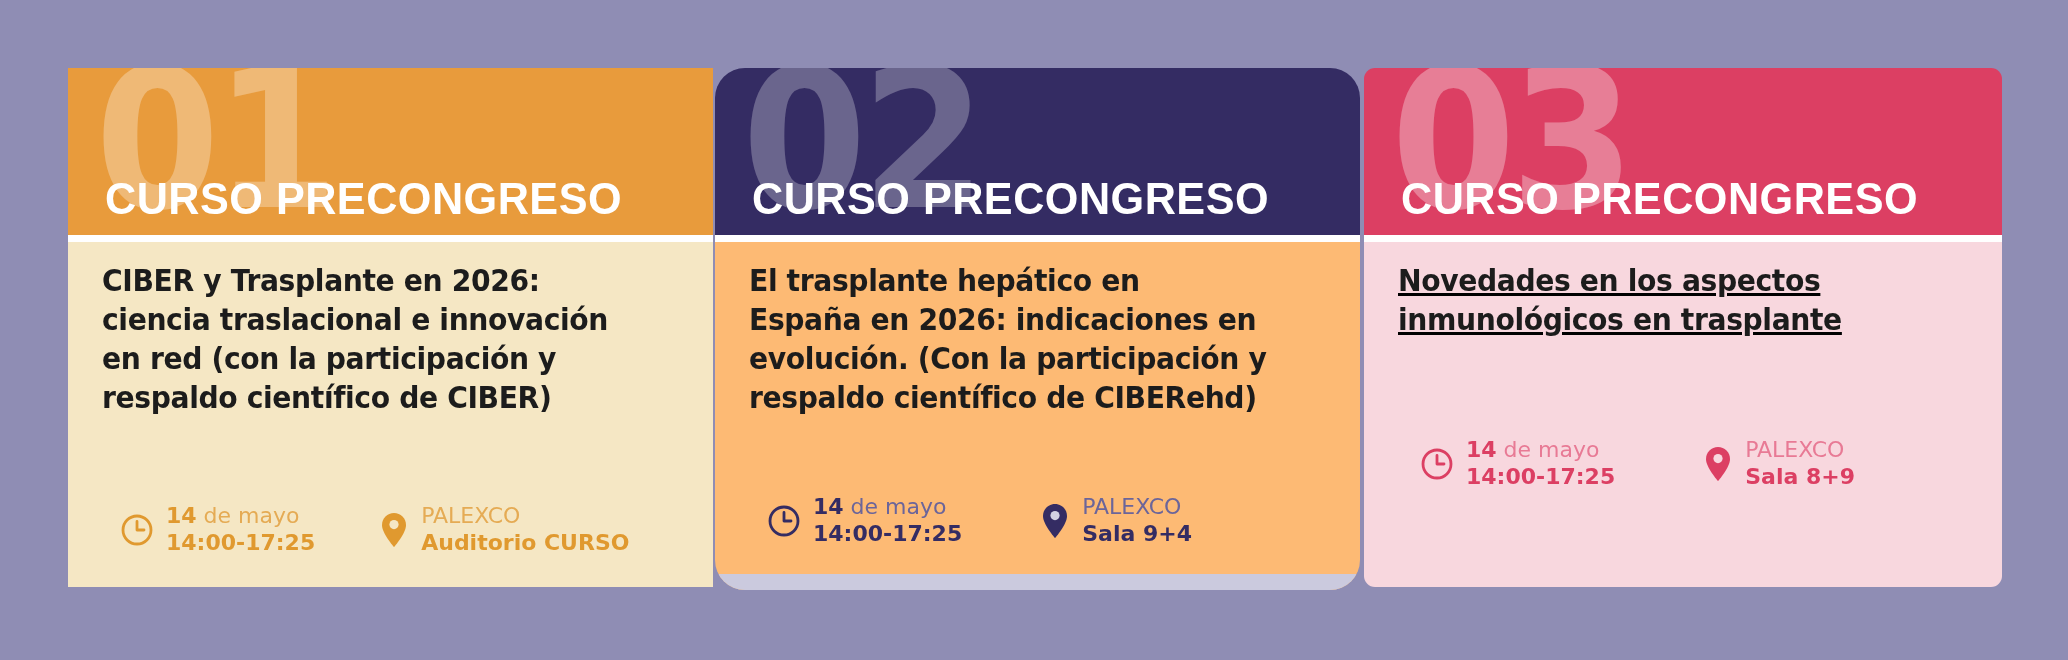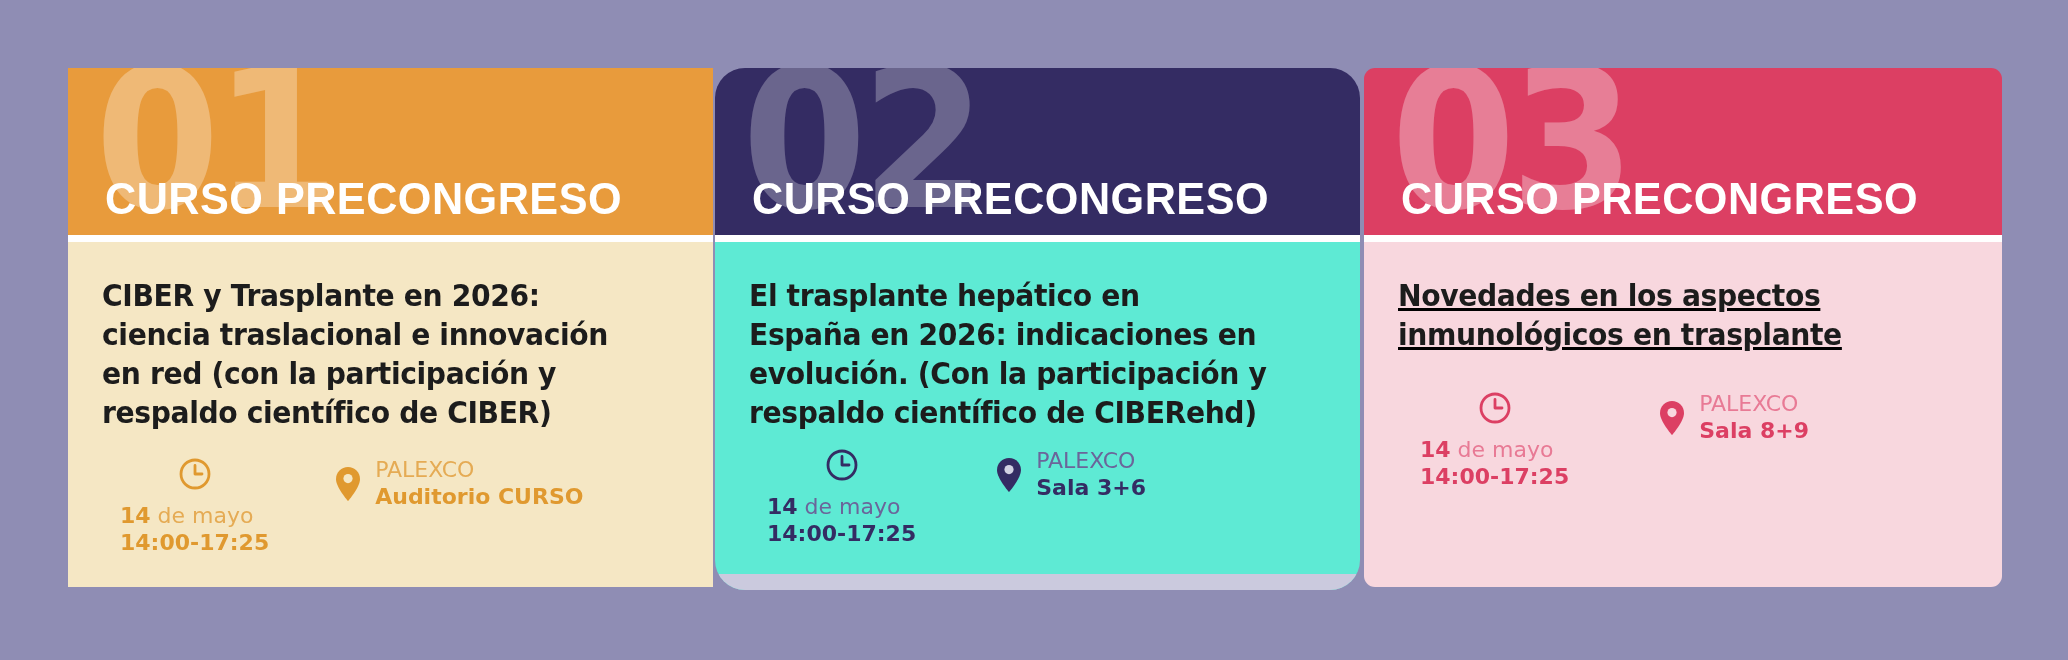--- a/index.html
+++ b/index.html
@@ -76,25 +76,25 @@
   }
 
   .head-rule {
     height: 7px;
     background: #ffffff;
   }
 
   
   .card-body {
     position: relative;
-    padding: 34px 34px 0 34px;
+    padding: 19px 34px 0 34px;
     box-sizing: border-box;
   }
   .card-1 .card-body { background: #f5e7c4; height: 345px; }
-  .card-2 .card-body { background: #5eead4; height: 348px; }
+  .card-2 .card-body { background: #fdba74; height: 348px; }
   .card-3 .card-body { background: #f8d7de; height: 345px; text-decoration: underline; }
 
   .body-title {
     color: #1c1c1c;
     font-family: "DejaVu Sans", sans-serif;
     font-weight: 700;
     font-size: 30px;
     line-height: 1.30;
     letter-spacing: -0.4px;
     margin: 0;
@@ -113,21 +113,21 @@
   }
   .card-1 .meta-row { bottom: 30px; }
   .card-2 .meta-row { bottom: 42px; }
   .card-3 .meta-row { bottom: 96px; }
 
   .meta-block {
     display: flex;
     align-items: center;
     gap: 12px;
   }
-  .meta-date  { margin-left: 18px; flex-direction: column; }
+  .meta-date  { margin-left: 18px; }
   .card-3 .meta-date { margin-left: 22px; }
   .meta-place { margin-left: 64px; }
   .card-2 .meta-place { margin-left: 78px; }
   .card-3 .meta-place { margin-left: 88px; }
 
   .meta-icon { flex: 0 0 auto; display: block; }
 
   .meta-text {
     line-height: 1.22;
     font-family: "DejaVu Sans", sans-serif;
@@ -218,21 +218,21 @@
           </div>
         </div>
 
         <div class="meta-block meta-place">
           <svg class="meta-icon" width="30" height="38" viewBox="0 0 30 38">
             <path d="M15 2 C8.4 2 3 7.3 3 13.9 C3 22.4 15 36 15 36 C15 36 27 22.4 27 13.9 C27 7.3 21.6 2 15 2 Z" fill="#342c63"></path>
             <circle cx="15" cy="13.6" r="4.6" fill="#d3d2e3"></circle>
           </svg>
           <div class="meta-text">
             <div class="meta-top c2-soft">PALEXCO</div>
-            <div class="meta-bot c2">Sala 3+6</div>
+            <div class="meta-bot c2">Sala 9+4</div>
           </div>
         </div>
       </div>
       <div class="body-extra"></div>
     </div>
   </div>
 
   <div class="card card-3">
     <div class="card-head">
       <div class="ghost-num">03</div>

